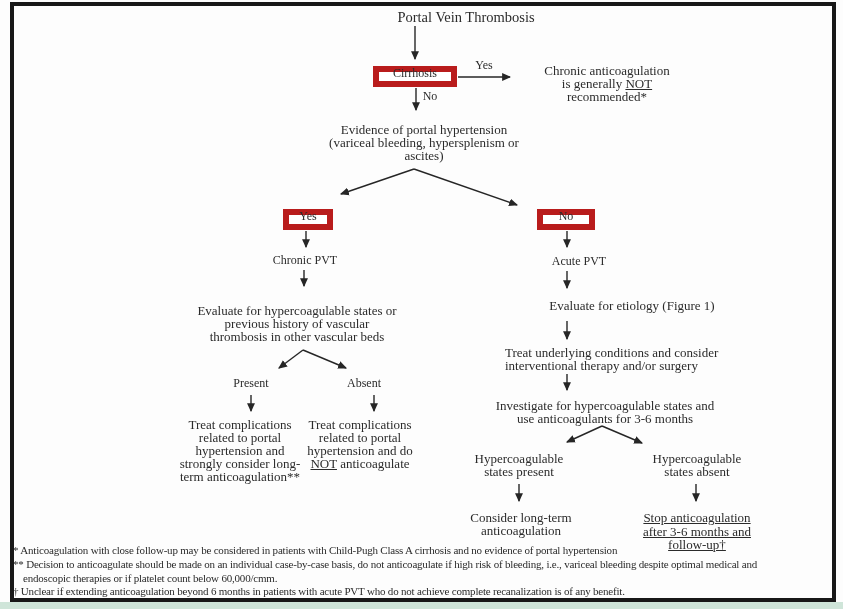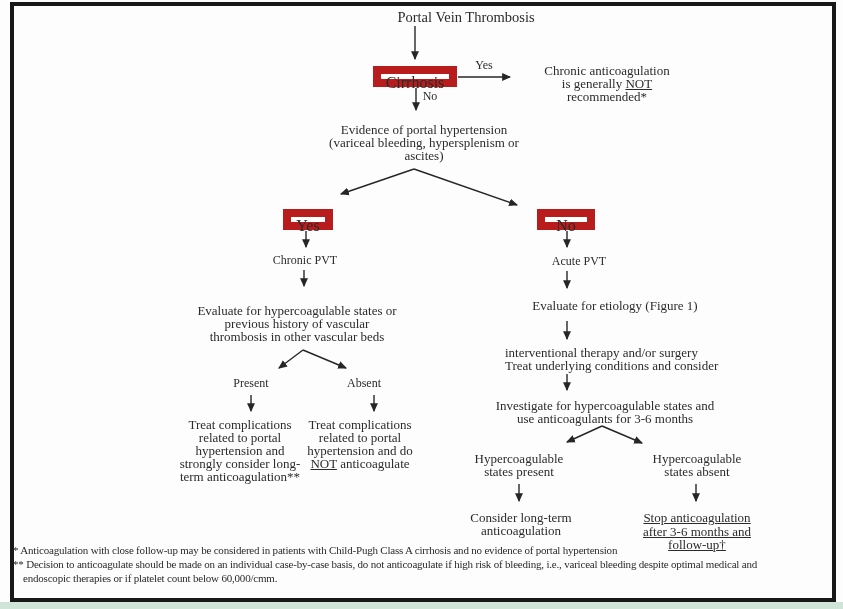--- a/index.html
+++ b/index.html
@@ -37,24 +37,24 @@
   .node.align-left { transform: none; text-align: left; }
   .title {
     position: absolute;
     transform: translateX(-50%);
     font-size: 14.5px;
     white-space: nowrap;
     margin-left: 46px;
   }
   .dbox {
     position: absolute;
-    border: 8px solid #b91c1c;
+    border: 6px solid #b91c1c;
     background: #fff;
-    display: flex; align-items: flex-start; justify-content: center;
-    font-size: 16px;
+    display: flex; align-items: flex-end; justify-content: center;
+    font-size: 12px;
     box-sizing: border-box;
   }
   .u { text-decoration: underline; }
   .footnotes {
     position: absolute;
     left: 13px; top: 544px;
     font-size: 11px; line-height: 13.8px;
     letter-spacing: -0.2px;
     white-space: nowrap;
   }
@@ -143,25 +143,25 @@
     <div>term anticoagulation**</div>
   </div>
 
   <div class="node" style="left:360px; top:418px;">
     <div>Treat complications</div>
     <div>related to portal</div>
     <div>hypertension and do</div>
     <div><span class="u">NOT</span><span> anticoagulate</span></div>
   </div>
 
-  <div class="node" style="left:615px; top:299px;">Evaluate for etiology (Figure 1)</div>
+  <div class="node" style="left:632px; top:299px;">Evaluate for etiology (Figure 1)</div>
 
   <div class="node align-left" style="left:505px; top:346px;">
+    <div>Treat underlying conditions and consider</div>
     <div>interventional therapy and/or surgery</div>
-    <div>Treat underlying conditions and consider</div>
   </div>
 
   <div class="node" style="left:605px; top:399px;">
     <div>Investigate for hypercoagulable states and</div>
     <div>use anticoagulants for 3-6 months</div>
   </div>
 
   <div class="node" style="left:519px; top:452px;">
     <div>Hypercoagulable</div>
     <div>states present</div>
@@ -180,18 +180,19 @@
   <div class="node" style="left:697px; top:511px; line-height:13.5px;text-decoration:underline;">
     <div>Stop anticoagulation</div>
     <div>after 3-6 months and</div>
     <div>follow-up†</div>
   </div>
 
   <div class="footnotes">
     <div>* Anticoagulation with close follow-up may be considered in patients with Child-Pugh Class A cirrhosis and no evidence of portal hypertension</div>
     <div>** Decision to anticoagulate should be made on an individual case-by-case basis, do not anticoagulate if high risk of bleeding, i.e., variceal bleeding despite optimal medical and</div>
     <div class="indent">endoscopic therapies or if platelet count below 60,000/cmm.</div>
+    <div>† Unclear if extending anticoagulation beyond 6 months in patients with acute PVT who do not achieve complete recanalization is of any benefit.</div>
   </div>
 
   <div class="frame"></div>
   <div class="accent-strip"></div>
 
 </div>
 
 </body></html>

